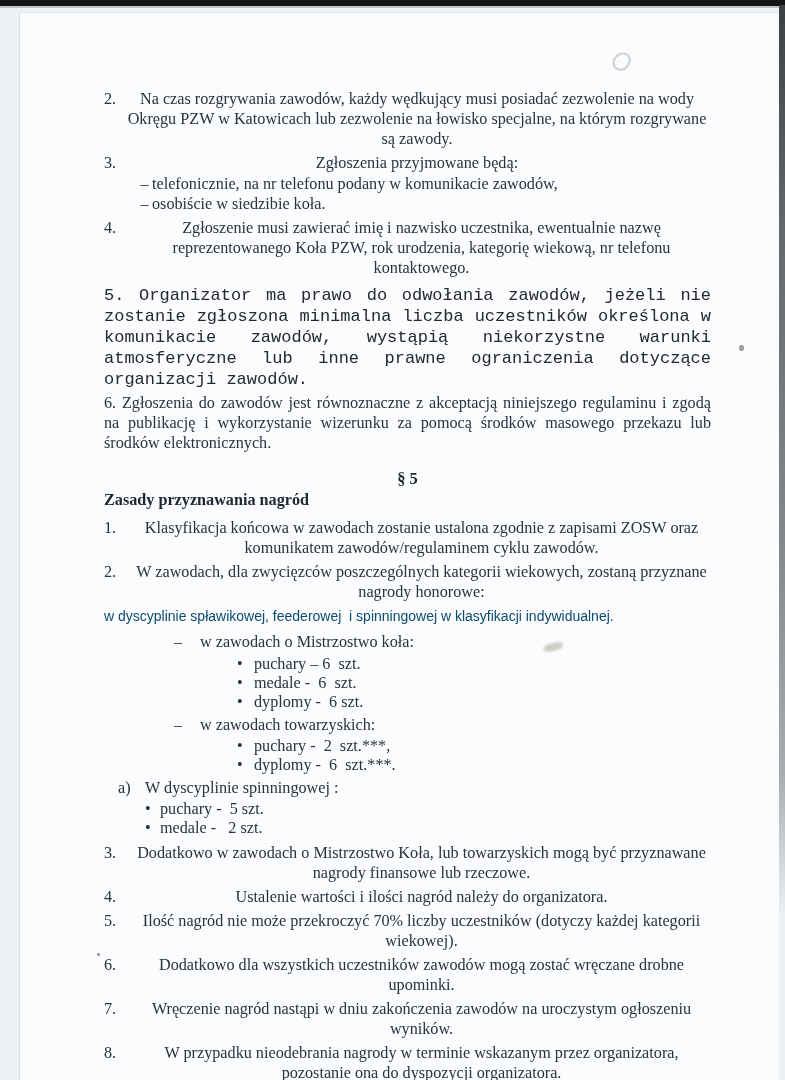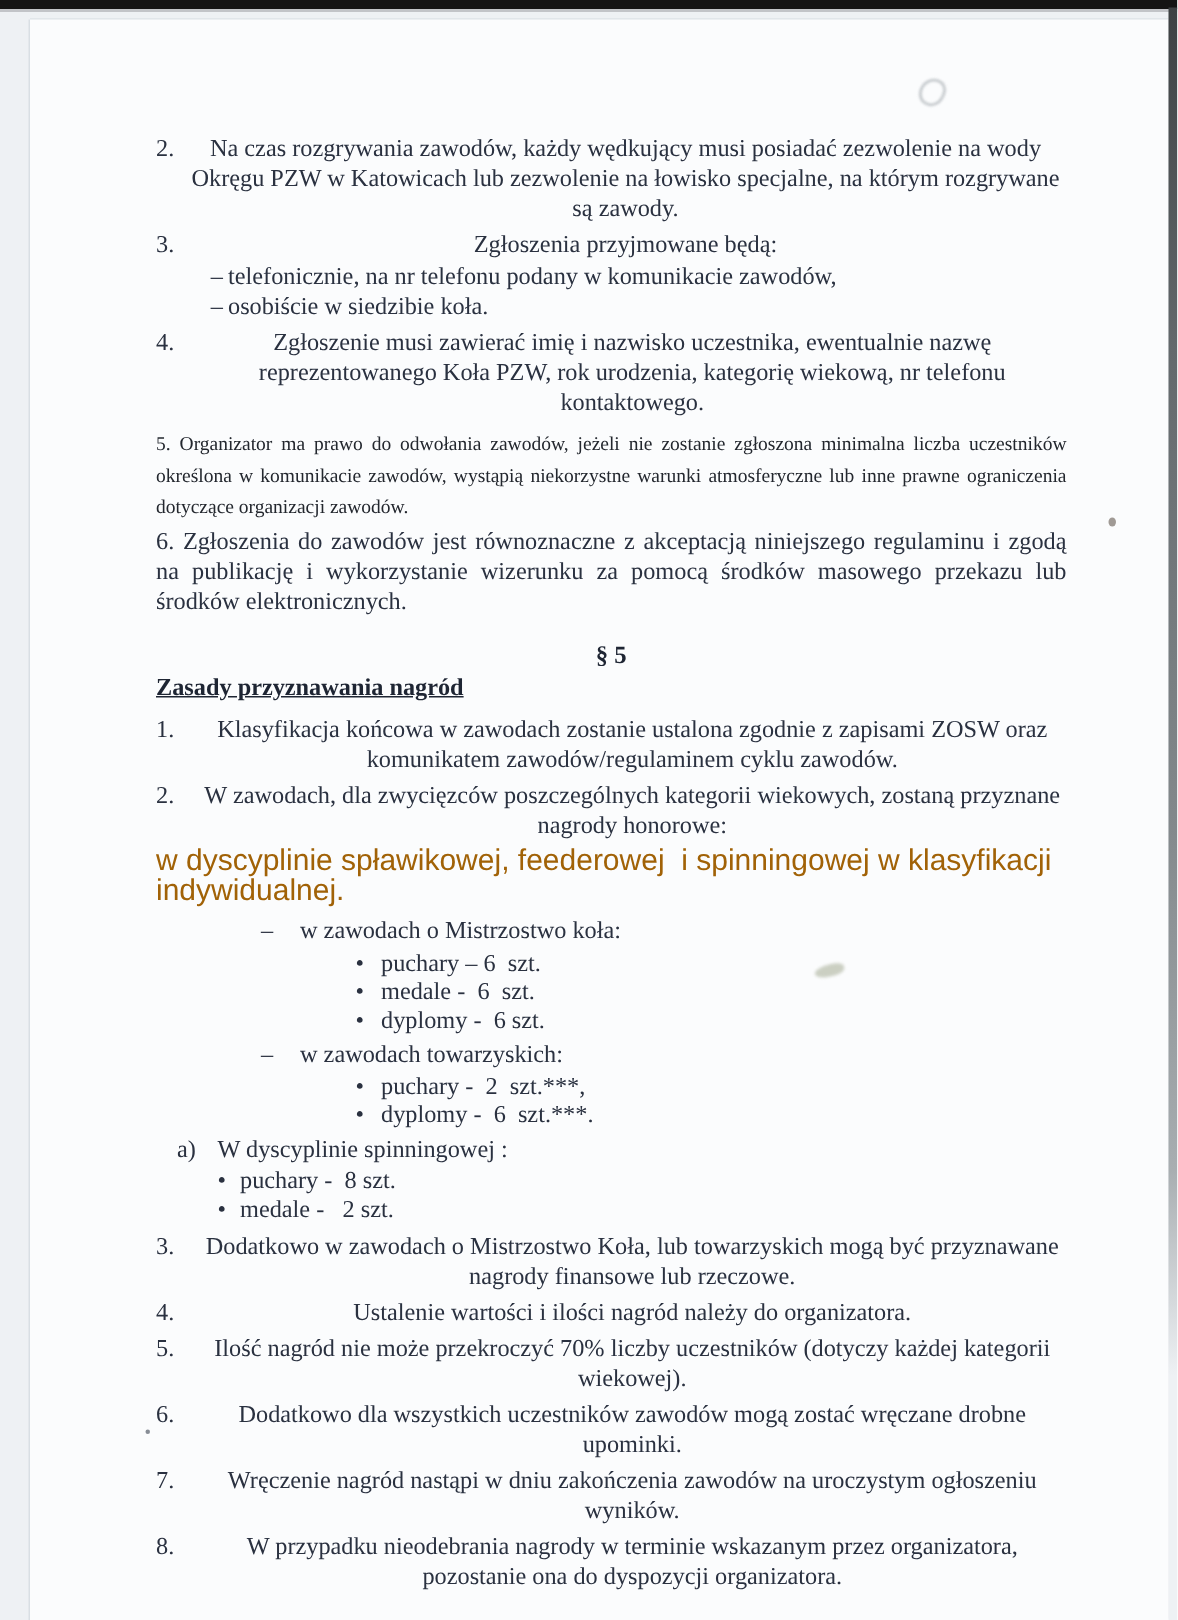--- a/index.html
+++ b/index.html
@@ -30,30 +30,30 @@
   }
   .just{text-align:justify;}
   .li{display:flex;margin-bottom:4px;}
   .li .num{flex:0 0 19px;}
   .li.wide .num{flex:0 0 28px;}
   .li .txt{flex:1;text-align:center;}
   .sub{margin-left:14px;margin-top:1px;}
   .subrow{display:flex;line-height:20px;}
   .subrow .mark{flex:0 0 15px;}
   .p-sans{
-    font-family:Liberation Serif, serif;
-    font-size:13px;line-height:21px;color:#23272e;
+    font-family:Liberation Mono, monospace;
+    font-size:17px;line-height:21px;color:#23272e;
     margin:7px 0 0 0;text-align:justify;
   }
   .p-serif{margin:3px 0 16px 0;line-height:20px;text-align:justify;}
   .section-sym{margin-top:10px;text-align:center;font-weight:bold;font-size:16.5px;color:#1e2533;}
-  .section-head{margin-top:1px;margin-bottom:8px;font-weight:bold;color:#1e2533;text-decoration:underline;}
+  .section-head{margin-top:1px;margin-bottom:8px;font-weight:bold;color:#1e2533;}
   .note{
     font-family:"Liberation Sans","DejaVu Sans",sans-serif;
-    font-size:20px;line-height:20px;color:#a16207;
+    font-size:14px;line-height:20px;color:#0c4a6e;
     margin:1px 0 6px 0;white-space:pre-wrap;
   }
   .group{margin-top:3px;}
   .g-title{display:flex;margin-left:70px;line-height:20.5px;}
   .g-title .mark{flex:0 0 26px;}
   .g-bullets{margin-top:2px;}
   .brow{display:flex;margin-left:133px;line-height:19px;}
   .brow .mark{flex:0 0 17px;}
   .b-text{white-space:pre-wrap;}
   .a-row{display:flex;margin-left:14px;margin-top:3px;line-height:20.5px;}
@@ -170,21 +170,21 @@
         </div>
       </div>
 
       <div class="a-row">
         <span class="mark">a)</span>
         <span>W dyscyplinie spinningowej :</span>
       </div>
       <div class="a-bullets">
         <div class="a-brow">
           <span class="mark">•</span>
-          <span class="b-text">puchary -  8 szt.</span>
+          <span class="b-text">puchary -  5 szt.</span>
         </div>
         <div class="a-brow">
           <span class="mark">•</span>
           <span class="b-text">medale -   2 szt.</span>
         </div>
       </div>
 
       <div class="final">
         <div class="li wide">
           <span class="num">3.</span>

